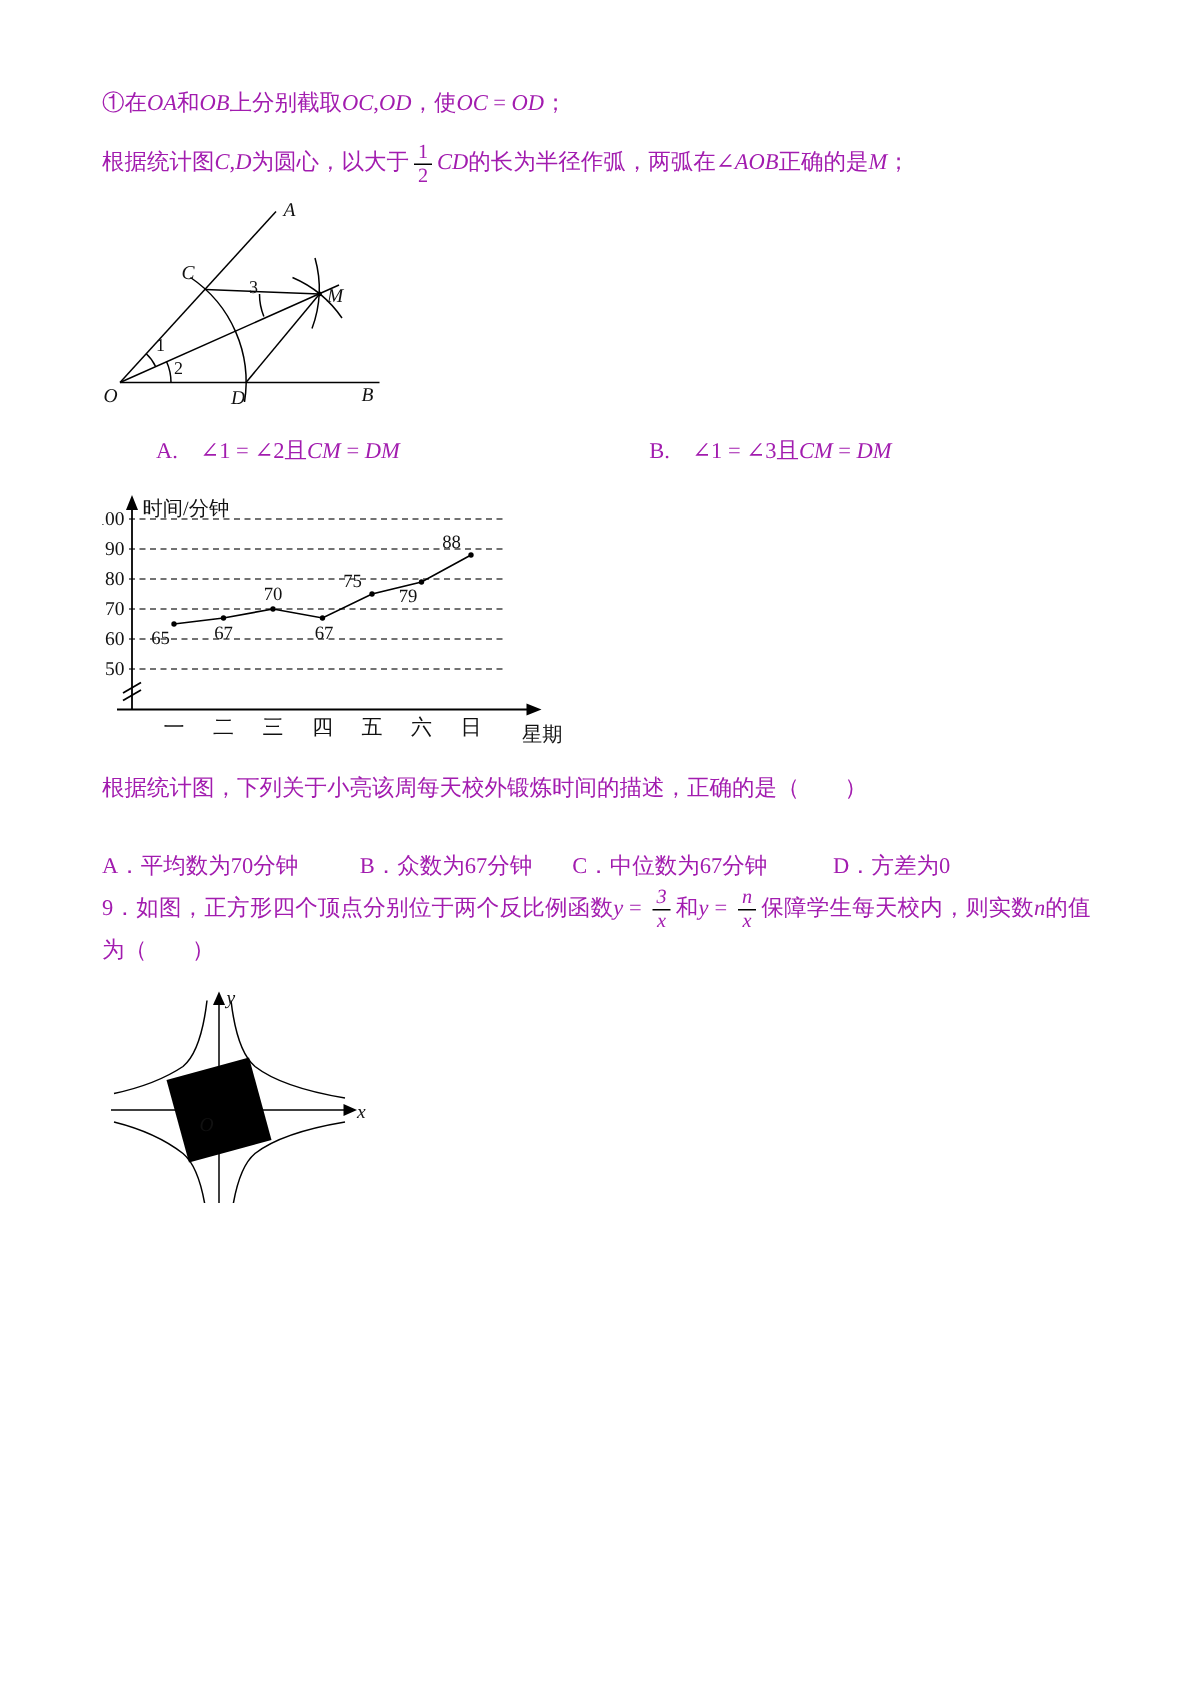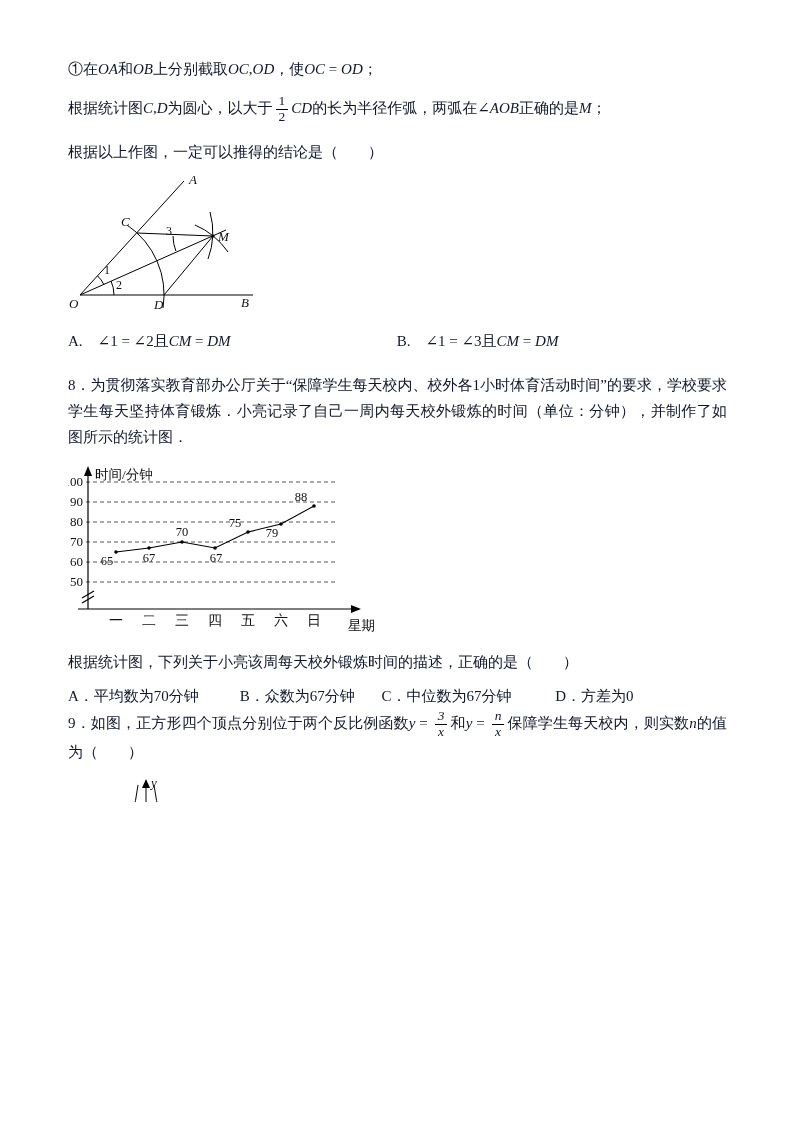--- a/index.html
+++ b/index.html
@@ -1,33 +1,33 @@
 <!DOCTYPE html>
 <html><head>
 <meta charset="utf-8">
 <style>
   html,body{margin:0;padding:0;background:#ffffff;}
   .page{
     width:793px;height:802px;box-sizing:border-box;position:relative;
-    padding:56px 66px 0 68px;background:#ffffff;color:#0f172a;
+    padding:56px 66px 0 68px;background:#ffffff;color:#a21caf;
     font-family:"Liberation Serif","DejaVu Serif",serif;
     font-size:15px;line-height:26px;overflow:hidden;
   }
   p{margin:0;}
   .ln{margin-top:12px;}
   .ln:first-child{margin-top:0;}
   .gap{margin-top:14px;}
   .mi{font-style:italic;}
   .frac{display:inline-block;text-align:center;vertical-align:middle;line-height:1.1;margin:0 3px;}
   .frac .fn{display:block;padding:0 3px;border-bottom:1px solid #000;font-size:13.5px;}
   .frac .fd{display:block;padding:0 3px;font-size:13.5px;}
   .figwrap{margin:8px 0 0 0;}
-  .optrow{margin-top:10px;white-space:nowrap;}
+  .optrow{margin-top:10px;white-space:nowrap;margin-left:36px;}
   .w1{display:inline-block;width:325px;}
-  .optrow4{margin-top:8px;white-space:nowrap;}
+  .optrow4{margin-top:26px;white-space:nowrap;}
   .ow1{display:inline-block;width:168px;}
   .ow2{display:inline-block;width:138px;}
   .ow3{display:inline-block;width:170px;}
   .q8{margin-top:18px;text-align:justify;}
   .q9{text-align:justify;}
   svg{display:block;}
   svg text{font-family:"Liberation Serif","DejaVu Serif",serif;fill:#111;}
   .fig line,.fig path{stroke:#000;stroke-width:1;fill:none;}
   .flab{font-size:13px;font-style:italic;}
   .fnum{font-size:12px;}
@@ -41,21 +41,20 @@
   .cat{font-size:14px;}
   .axlab{font-size:13.5px;}
 </style>
 </head>
 <body>
 
 <div class="page">
 
   <p class="ln"><span>①在</span><span class="mi">OA</span><span>和</span><span class="mi">OB</span><span>上分别截取</span><span class="mi">OC</span><span>,</span><span class="mi">OD</span><span>，使</span><span class="mi">OC</span><span> = </span><span class="mi">OD</span><span>；</span></p>
   <p class="ln"><span>根据统计图</span><span class="mi">C</span><span>,</span><span class="mi">D</span><span>为圆心，以大于</span><span class="frac"><span class="fn">1</span><span class="fd">2</span></span><span class="mi">CD</span><span>的长为半径作弧，两弧在∠</span><span class="mi">AOB</span><span>正确的是</span><span class="mi">M</span><span>；</span></p>
-  <p class="ln gap"><span>根据以上作图，一定可以推得的结论是（　　）</span></p>
 
   <svg class="figwrap" width="200" height="145" viewBox="0 0 200 145">
     <g class="fig">
       <line x1="12" y1="122" x2="116" y2="8"></line>
       <line x1="12" y1="122" x2="185" y2="122"></line>
       <line x1="12" y1="122" x2="158" y2="57"></line>
       <line x1="69" y1="60" x2="145" y2="63"></line>
       <line x1="96" y1="122" x2="145" y2="63"></line>
       <path d="M59,52 A84,84 0 0 1 95,135"></path>
       <path d="M142,39 A76,76 0 0 1 140,86"></path>
@@ -74,21 +73,20 @@
     <text x="36" y="101" class="fnum">1</text>
     <text x="48" y="116" class="fnum">2</text>
     <text x="98" y="62" class="fnum">3</text>
   </svg>
 
   <div class="optrow">
     <span class="w1"><span>A.　∠1 = ∠2且</span><span class="mi">CM</span><span> = </span><span class="mi">DM</span></span>
     <span><span>B.　∠1 = ∠3且</span><span class="mi">CM</span><span> = </span><span class="mi">DM</span></span>
   </div>
 
-  <p class="ln q8">8．为贯彻落实教育部办公厅关于“保障学生每天校内、校外各1小时体育活动时间”的要求，学校要求学生每天坚持体育锻炼．小亮记录了自己一周内每天校外锻炼的时间（单位：分钟），并制作了如图所示的统计图．</p>
 
   <svg id="stat-chart" class="figwrap" width="315" height="175" viewBox="0 0 315 175" style="margin-top:12px;">
       <line x1="18" y1="120" x2="268" y2="120" class="grid"></line>
       <text x="15" y="124" class="tick" text-anchor="end">50</text>
       <line x1="18" y1="100" x2="268" y2="100" class="grid"></line>
       <text x="15" y="104" class="tick" text-anchor="end">60</text>
       <line x1="18" y1="80" x2="268" y2="80" class="grid"></line>
       <text x="15" y="84" class="tick" text-anchor="end">70</text>
       <line x1="18" y1="60" x2="268" y2="60" class="grid"></line>
       <text x="15" y="64" class="tick" text-anchor="end">80</text>

